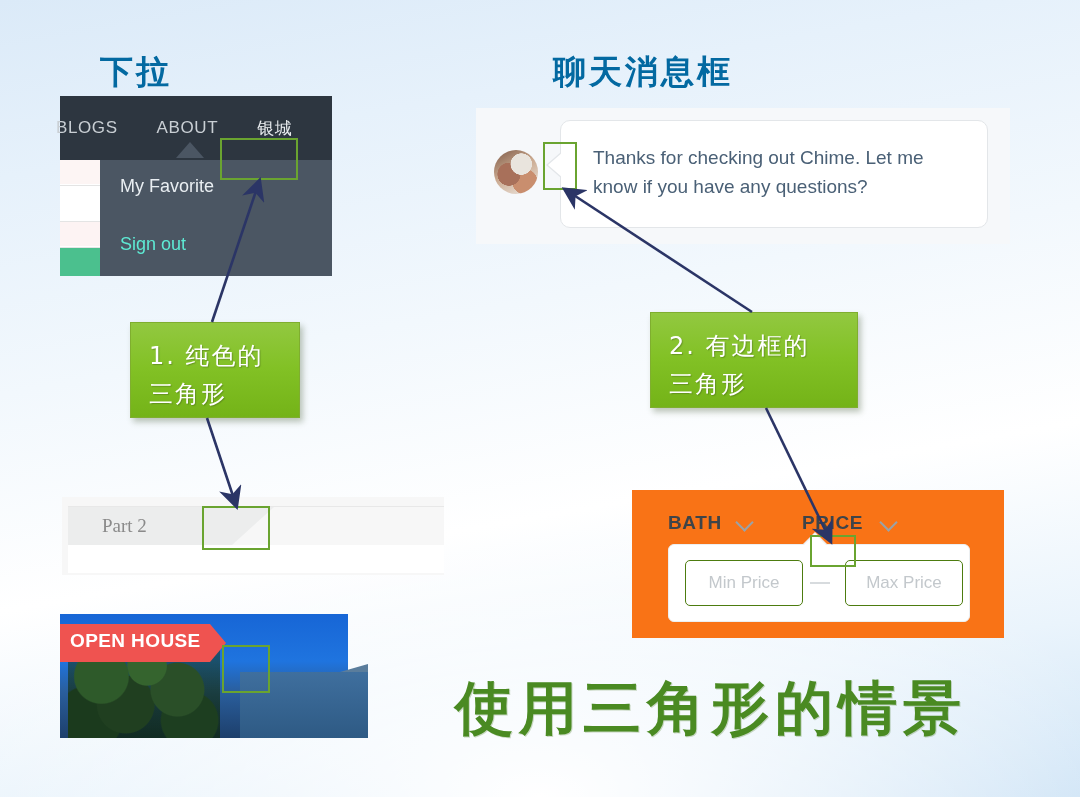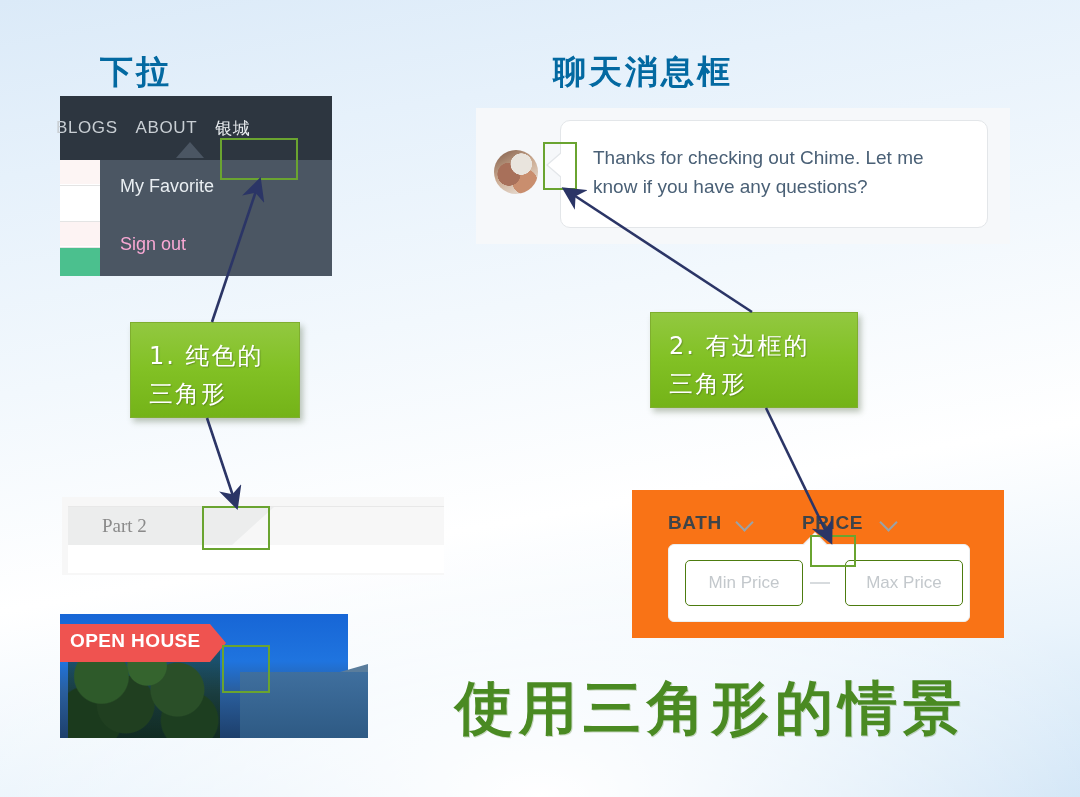--- a/index.html
+++ b/index.html
@@ -24,40 +24,40 @@
   .navcard{left:60px;top:96px;width:272px;height:180px;}
   .navbar{
     position:absolute;left:0;top:0;width:272px;height:64px;
     background:#2d3640;
   }
   .navlinks{
     position:absolute;left:0;top:0;height:64px;width:272px;
     display:flex;align-items:center;gap:18px;padding-left:0px;box-sizing:border-box;
   }
   .navlink{
-    color:#c9cfd4;font-size:17px;letter-spacing:.6px;white-space:nowrap;
+    color:#c9cfd4;font-size:17px;letter-spacing:.6px;white-space:nowrap;margin-left:21px;
   }
   .navlink.cn{color:#e8ecef;font-family:"DejaVu Sans","Liberation Sans",sans-serif;}
   .dropdown{
     position:absolute;left:40px;top:64px;width:232px;height:116px;
     background:#4b5663;
   }
   .ddrail{
     position:absolute;left:0px;top:64px;width:40px;height:116px;
     background:#ffffff;
   }
   .ddrail .r1{position:absolute;left:0;top:0;width:40px;height:24px;background:#fdf5f4;}
   .ddrail .r2{position:absolute;left:0;top:26px;width:40px;height:34px;background:#ffffff;}
   .ddrail .r3{position:absolute;left:0;top:62px;width:40px;height:24px;background:#fdf3f3;}
   .ddrail .r4{position:absolute;left:0;top:88px;width:40px;height:28px;background:#4bc08e;}
   .ddrail .sep{position:absolute;left:0;width:40px;height:1px;background:#e4e4e4;}
   .dd-item{
     position:absolute;left:40px;font-size:18px;color:#e9eef2;white-space:nowrap;
   }
-  .dd-item.muted{color:#f9a8d4;}
+  .dd-item.muted{color:#5eead4;}
   
   .navcaret{
     position:absolute;left:116px;top:46px;width:0;height:0;
     border-left:14px solid transparent;border-right:14px solid transparent;
     border-bottom:16px solid #4b5663;
   }
 
   
   .chatcard{left:476px;top:108px;width:534px;height:136px;background:#f6f8fa;}
   .avatar{

